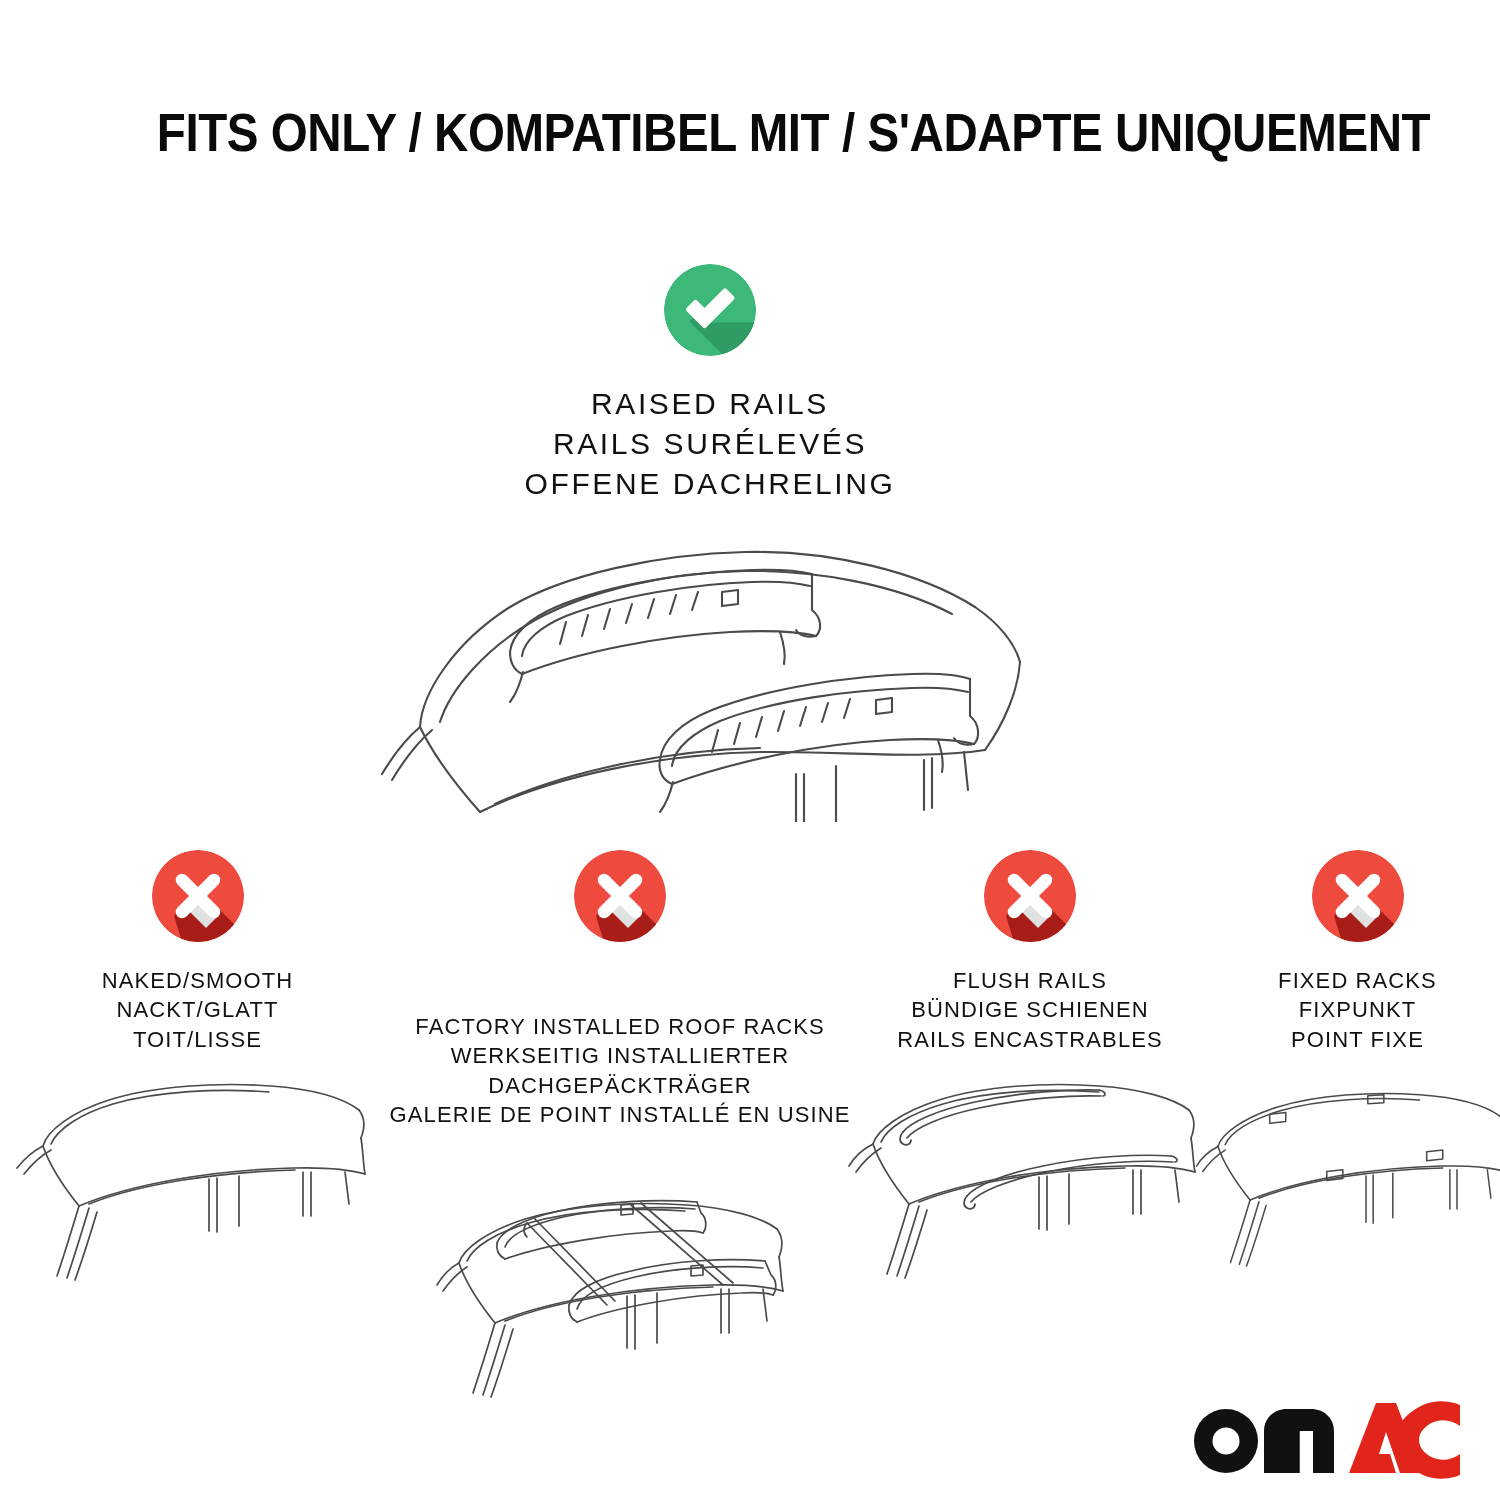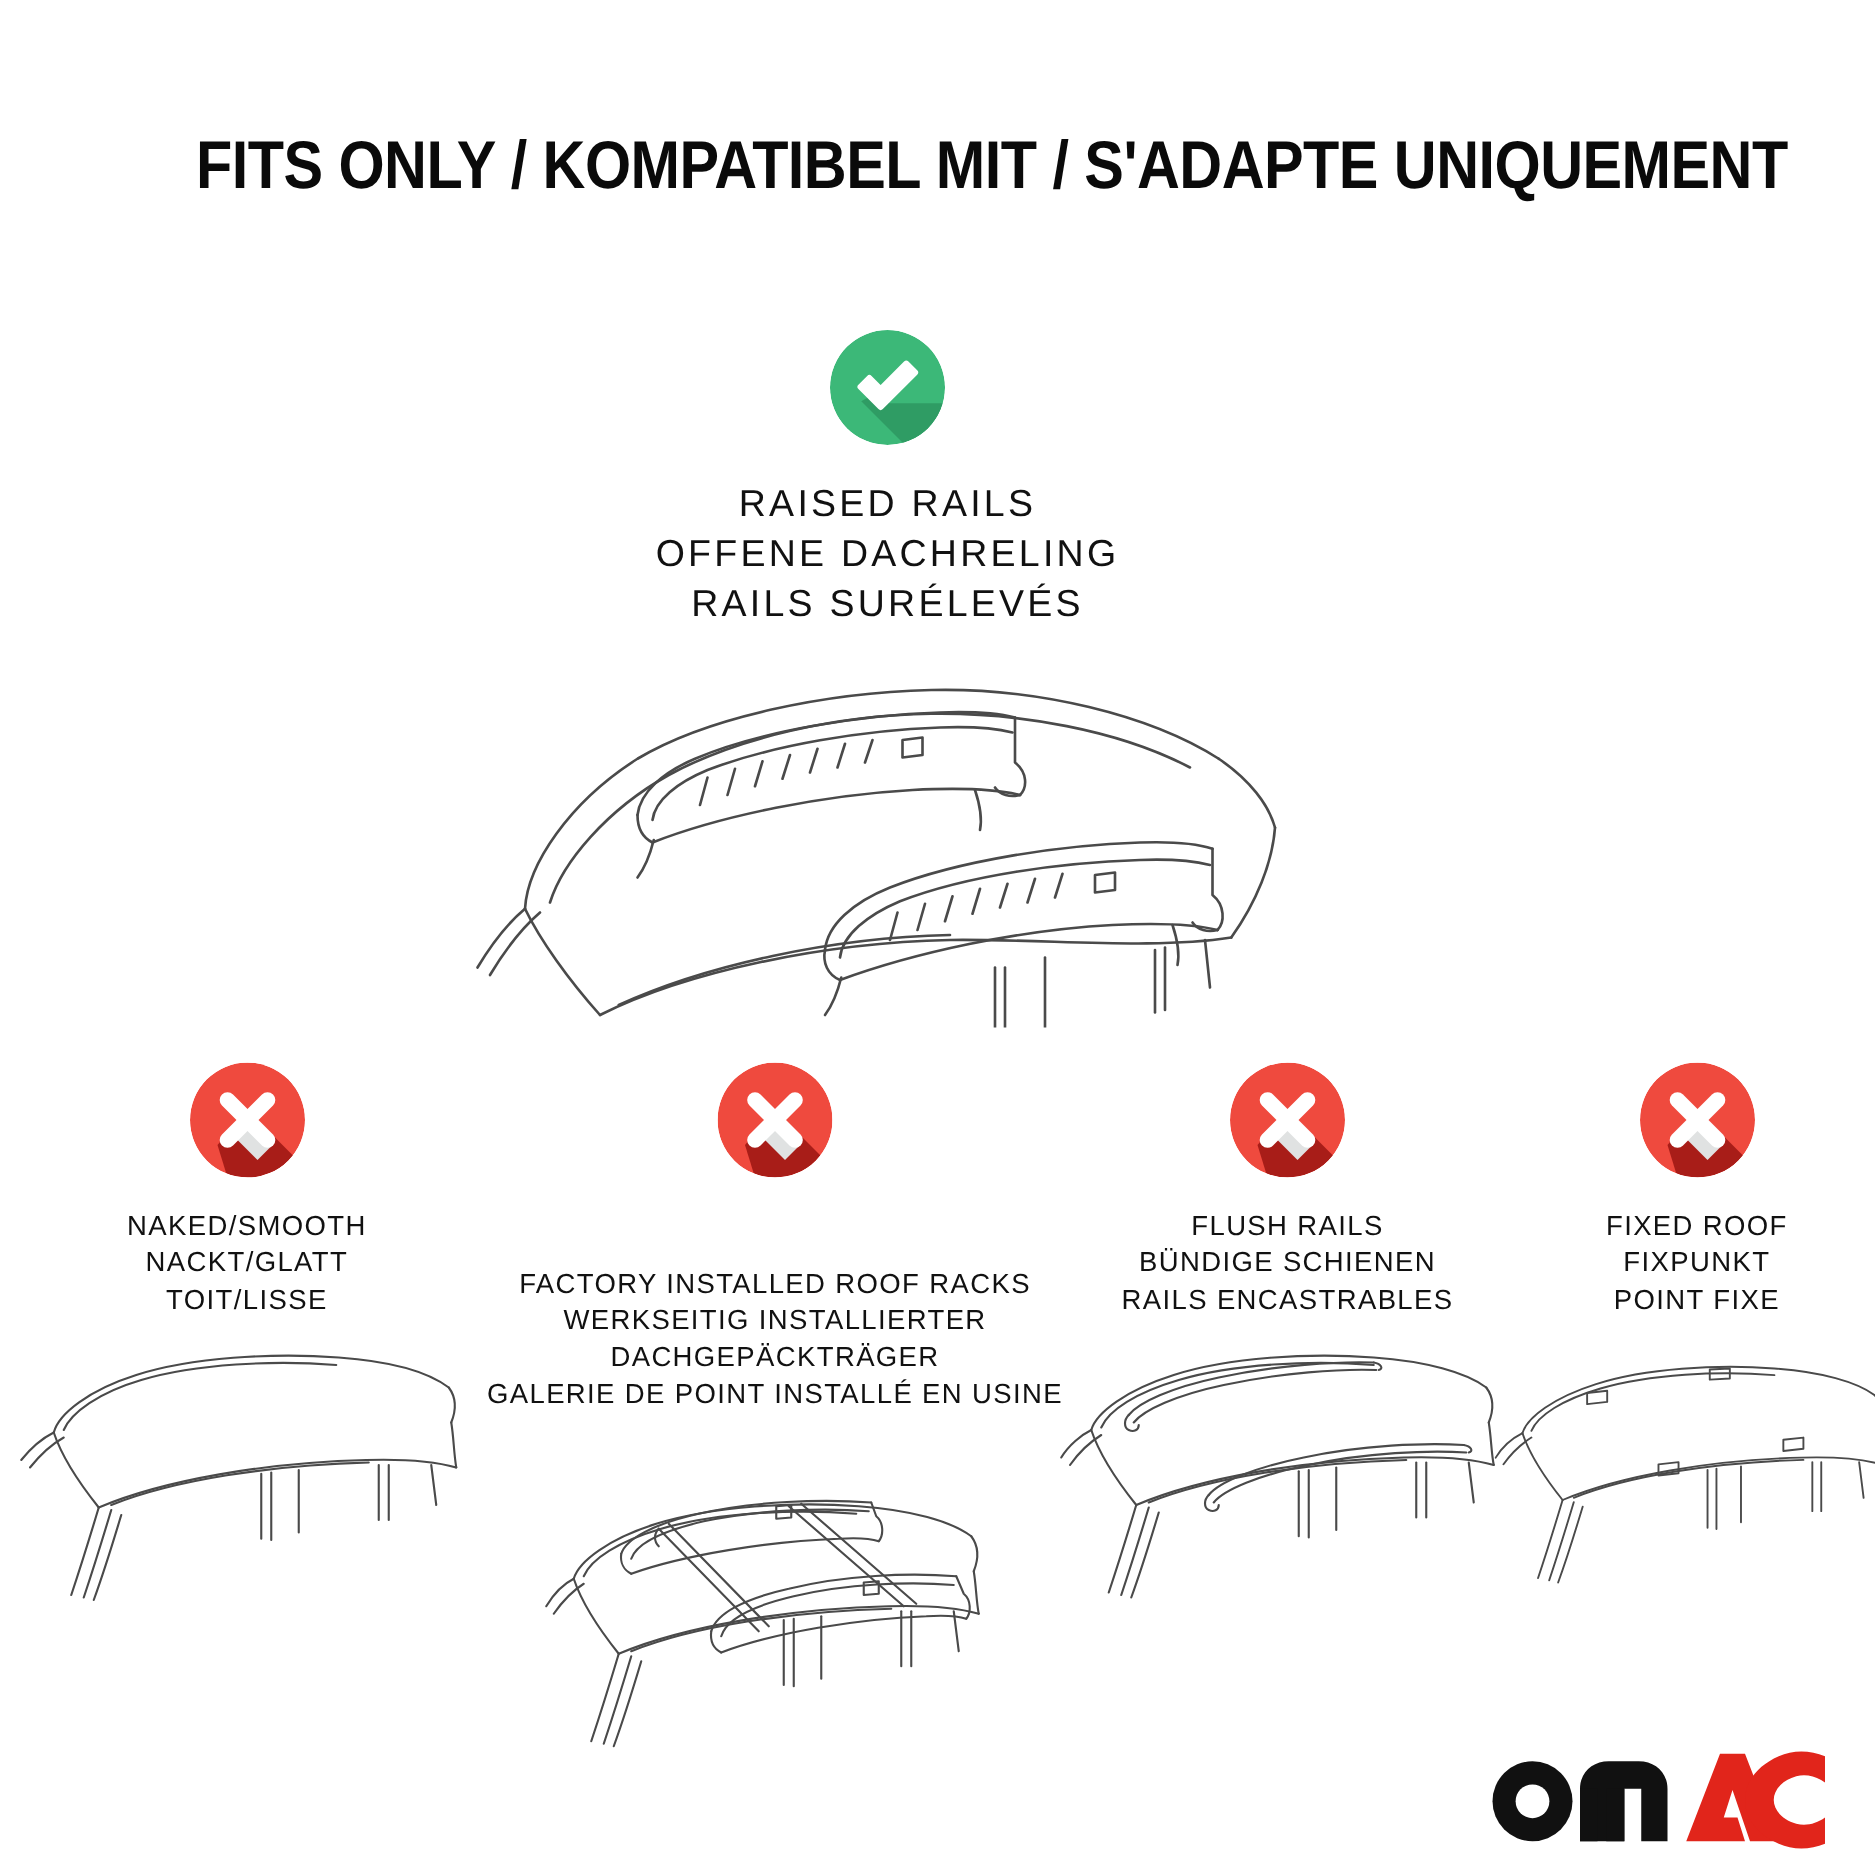--- a/index.html
+++ b/index.html
@@ -158,22 +158,22 @@
             <path d="M38.5 49.5 L47.5 58.5 L92 58.5 L92 92 L60 92 L25 57 Z" fill="#2f9c64"></path>
           </g>
 
           <path d="M24.5 45.5 L31.5 38.5 L40.5 47.5 L61 27 L68 34 L40.5 61.5 Z" fill="#ffffff" stroke="#ffffff" stroke-width="5" stroke-linejoin="round" stroke-linecap="round"></path>
         </svg>
       </div>
     </div>
 
     <div class="hero-caption">
       <span class="ln">RAISED RAILS</span>
+      <span class="ln">RAILS SURÉLEVÉS</span>
       <span class="ln">OFFENE DACHRELING</span>
-      <span class="ln">RAILS SURÉLEVÉS</span>
     </div>
 
     <div class="hero-art">
       <svg viewBox="0 0 700 300" xmlns="http://www.w3.org/2000/svg" fill="none" stroke="#4a4a4a" stroke-width="2.1" stroke-linecap="round" stroke-linejoin="round">
 
         <path d="M60 205 C62 170 95 120 150 85 C205 52 300 32 385 30 C470 28 560 50 615 85"></path>
         <path d="M615 85 C640 102 655 122 660 140"></path>
         <path d="M60 205 C72 230 95 262 120 290"></path>
         <path d="M660 140 C658 168 645 200 625 228"></path>
 
@@ -447,21 +447,21 @@
             </g>
             <g stroke="#ffffff" stroke-width="12.5" stroke-linecap="round">
               <line x1="30" y1="30" x2="62" y2="62"></line>
               <line x1="62" y1="30" x2="30" y2="62"></line>
             </g>
           </svg>
         </div>
       </div>
 
       <div class="col-caption">
-        <span class="ln">FIXED ROOF</span>
+        <span class="ln">FIXED RACKS</span>
         <span class="ln">FIXPUNKT</span>
         <span class="ln">POINT FIXE</span>
       </div>
 
       <div class="col-art narrow">
         <svg viewBox="0 0 370 215" xmlns="http://www.w3.org/2000/svg" fill="none" stroke="#4a4a4a" stroke-width="1.7" stroke-linecap="round" stroke-linejoin="round">
           <path d="M28 66 C32 52 56 34 94 22 C138 8 202 4 254 8 C296 11 328 20 344 32"></path>
           <path d="M344 32 C350 40 350 50 346 60"></path>
           <path d="M28 66 C34 84 48 106 64 126"></path>
           <path d="M64 126 C116 104 198 90 278 88 C312 87 336 90 350 94"></path>

